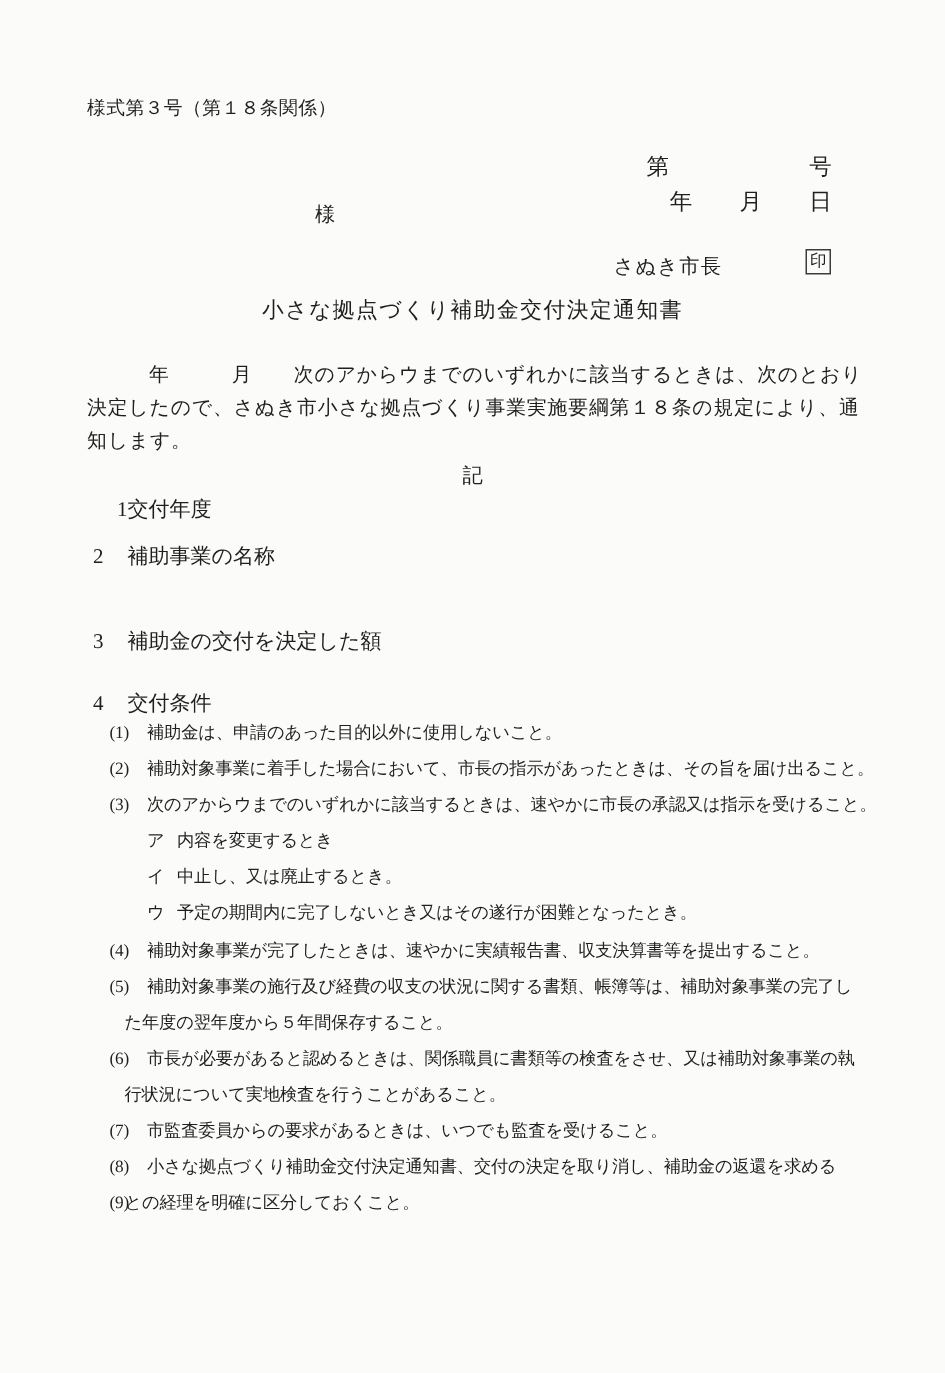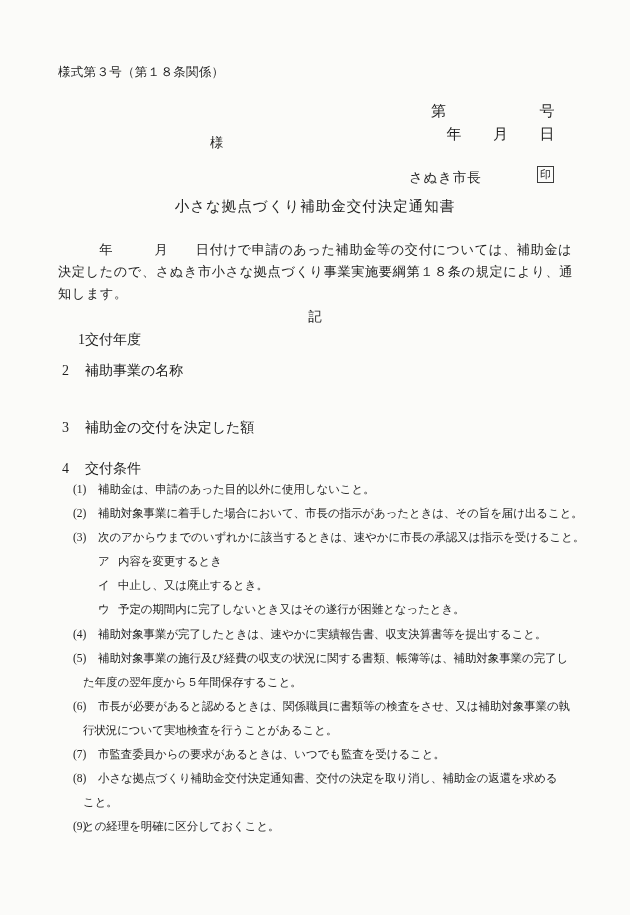--- a/index.html
+++ b/index.html
@@ -111,21 +111,21 @@
 <div class="abs" id="addressee">様</div>
 
 <div class="abs" id="sender-row">
   <span id="sender-name">さぬき市長</span>
   <span id="seal-box">印</span>
 </div>
 
 <div class="abs" id="doc-title">小さな拠点づくり補助金交付決定通知書</div>
 
 <div class="abs" id="intro">
-  <div>　　　年　　　月　　日付けで申請のあった補助金等の交付については、補助金は</div>
+  <div>　　　年　　　月　　次のアからウまでのいずれかに該当するときは、次のとおり</div>
   <div>決定したので、さぬき市小さな拠点づくり事業実施要綱第１８条の規定により、通</div>
   <div>知します。</div>
 </div>
 
 <div class="abs" id="ki-marker">記</div>
 
 <div class="abs" id="items">
   <div class="item"><span class="inum">1</span><span>交付年度</span></div>
   <div class="item"><span class="inum">2</span><span>補助事業の名称</span></div>
   <div class="item"><span class="inum">3</span><span>補助金の交付を決定した額</span></div>
@@ -139,16 +139,15 @@
   <div class="sub-line"><span class="snum">ア</span><span>内容を変更するとき</span></div>
   <div class="sub-line"><span class="snum">イ</span><span>中止し、又は廃止するとき。</span></div>
   <div class="sub-line"><span class="snum">ウ</span><span>予定の期間内に完了しないとき又はその遂行が困難となったとき。</span></div>
   <div class="cond-first"><span class="cnum">(4)</span><span>補助対象事業が完了したときは、速やかに実績報告書、収支決算書等を提出すること。</span></div>
   <div class="cond-first"><span class="cnum">(5)</span><span>補助対象事業の施行及び経費の収支の状況に関する書類、帳簿等は、補助対象事業の完了し</span></div>
   <div class="cond-cont">た年度の翌年度から５年間保存すること。</div>
   <div class="cond-first"><span class="cnum">(6)</span><span>市長が必要があると認めるときは、関係職員に書類等の検査をさせ、又は補助対象事業の執</span></div>
   <div class="cond-cont">行状況について実地検査を行うことがあること。</div>
   <div class="cond-first"><span class="cnum">(7)</span><span>市監査委員からの要求があるときは、いつでも監査を受けること。</span></div>
   <div class="cond-first"><span class="cnum">(8)</span><span>小さな拠点づくり補助金交付決定通知書、交付の決定を取り消し、補助金の返還を求める</span></div>
-  <div class="cond-cont">こと。</div>
   <div class="cond-first"><span class="cnum">(9)</span></div>
   <div class="cond-cont">との経理を明確に区分しておくこと。</div>
 </div>
 
 </body></html>

